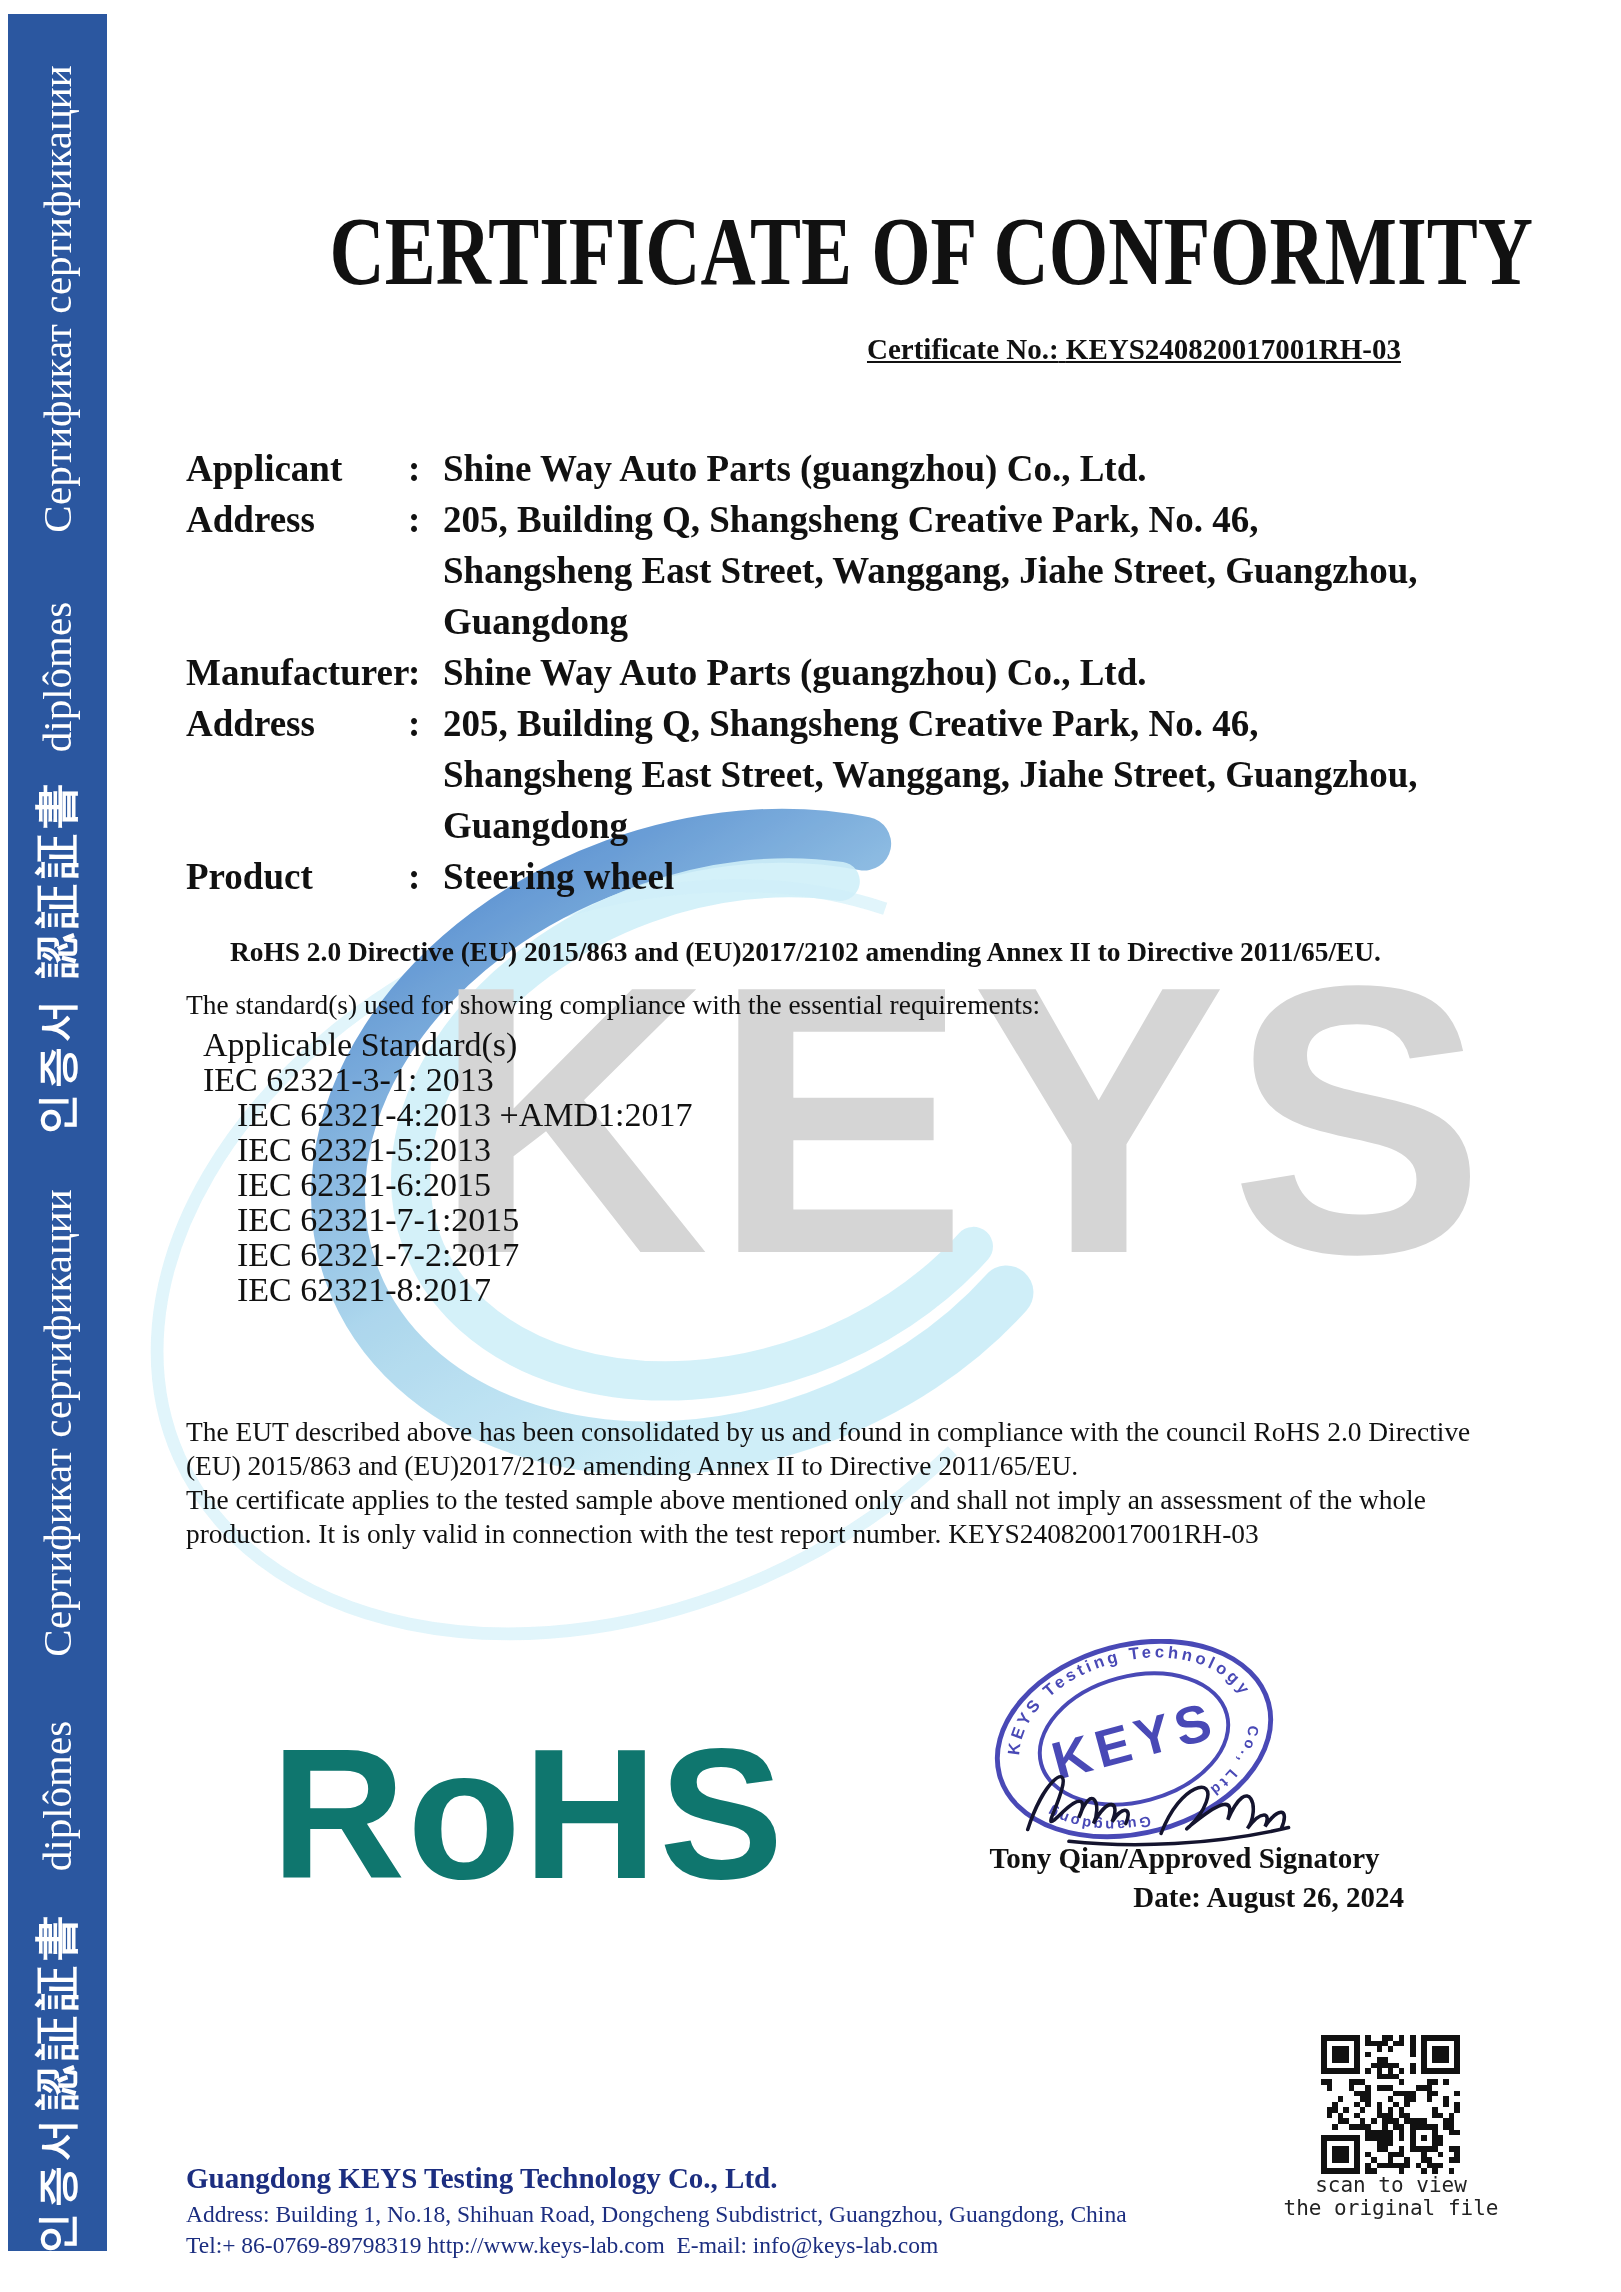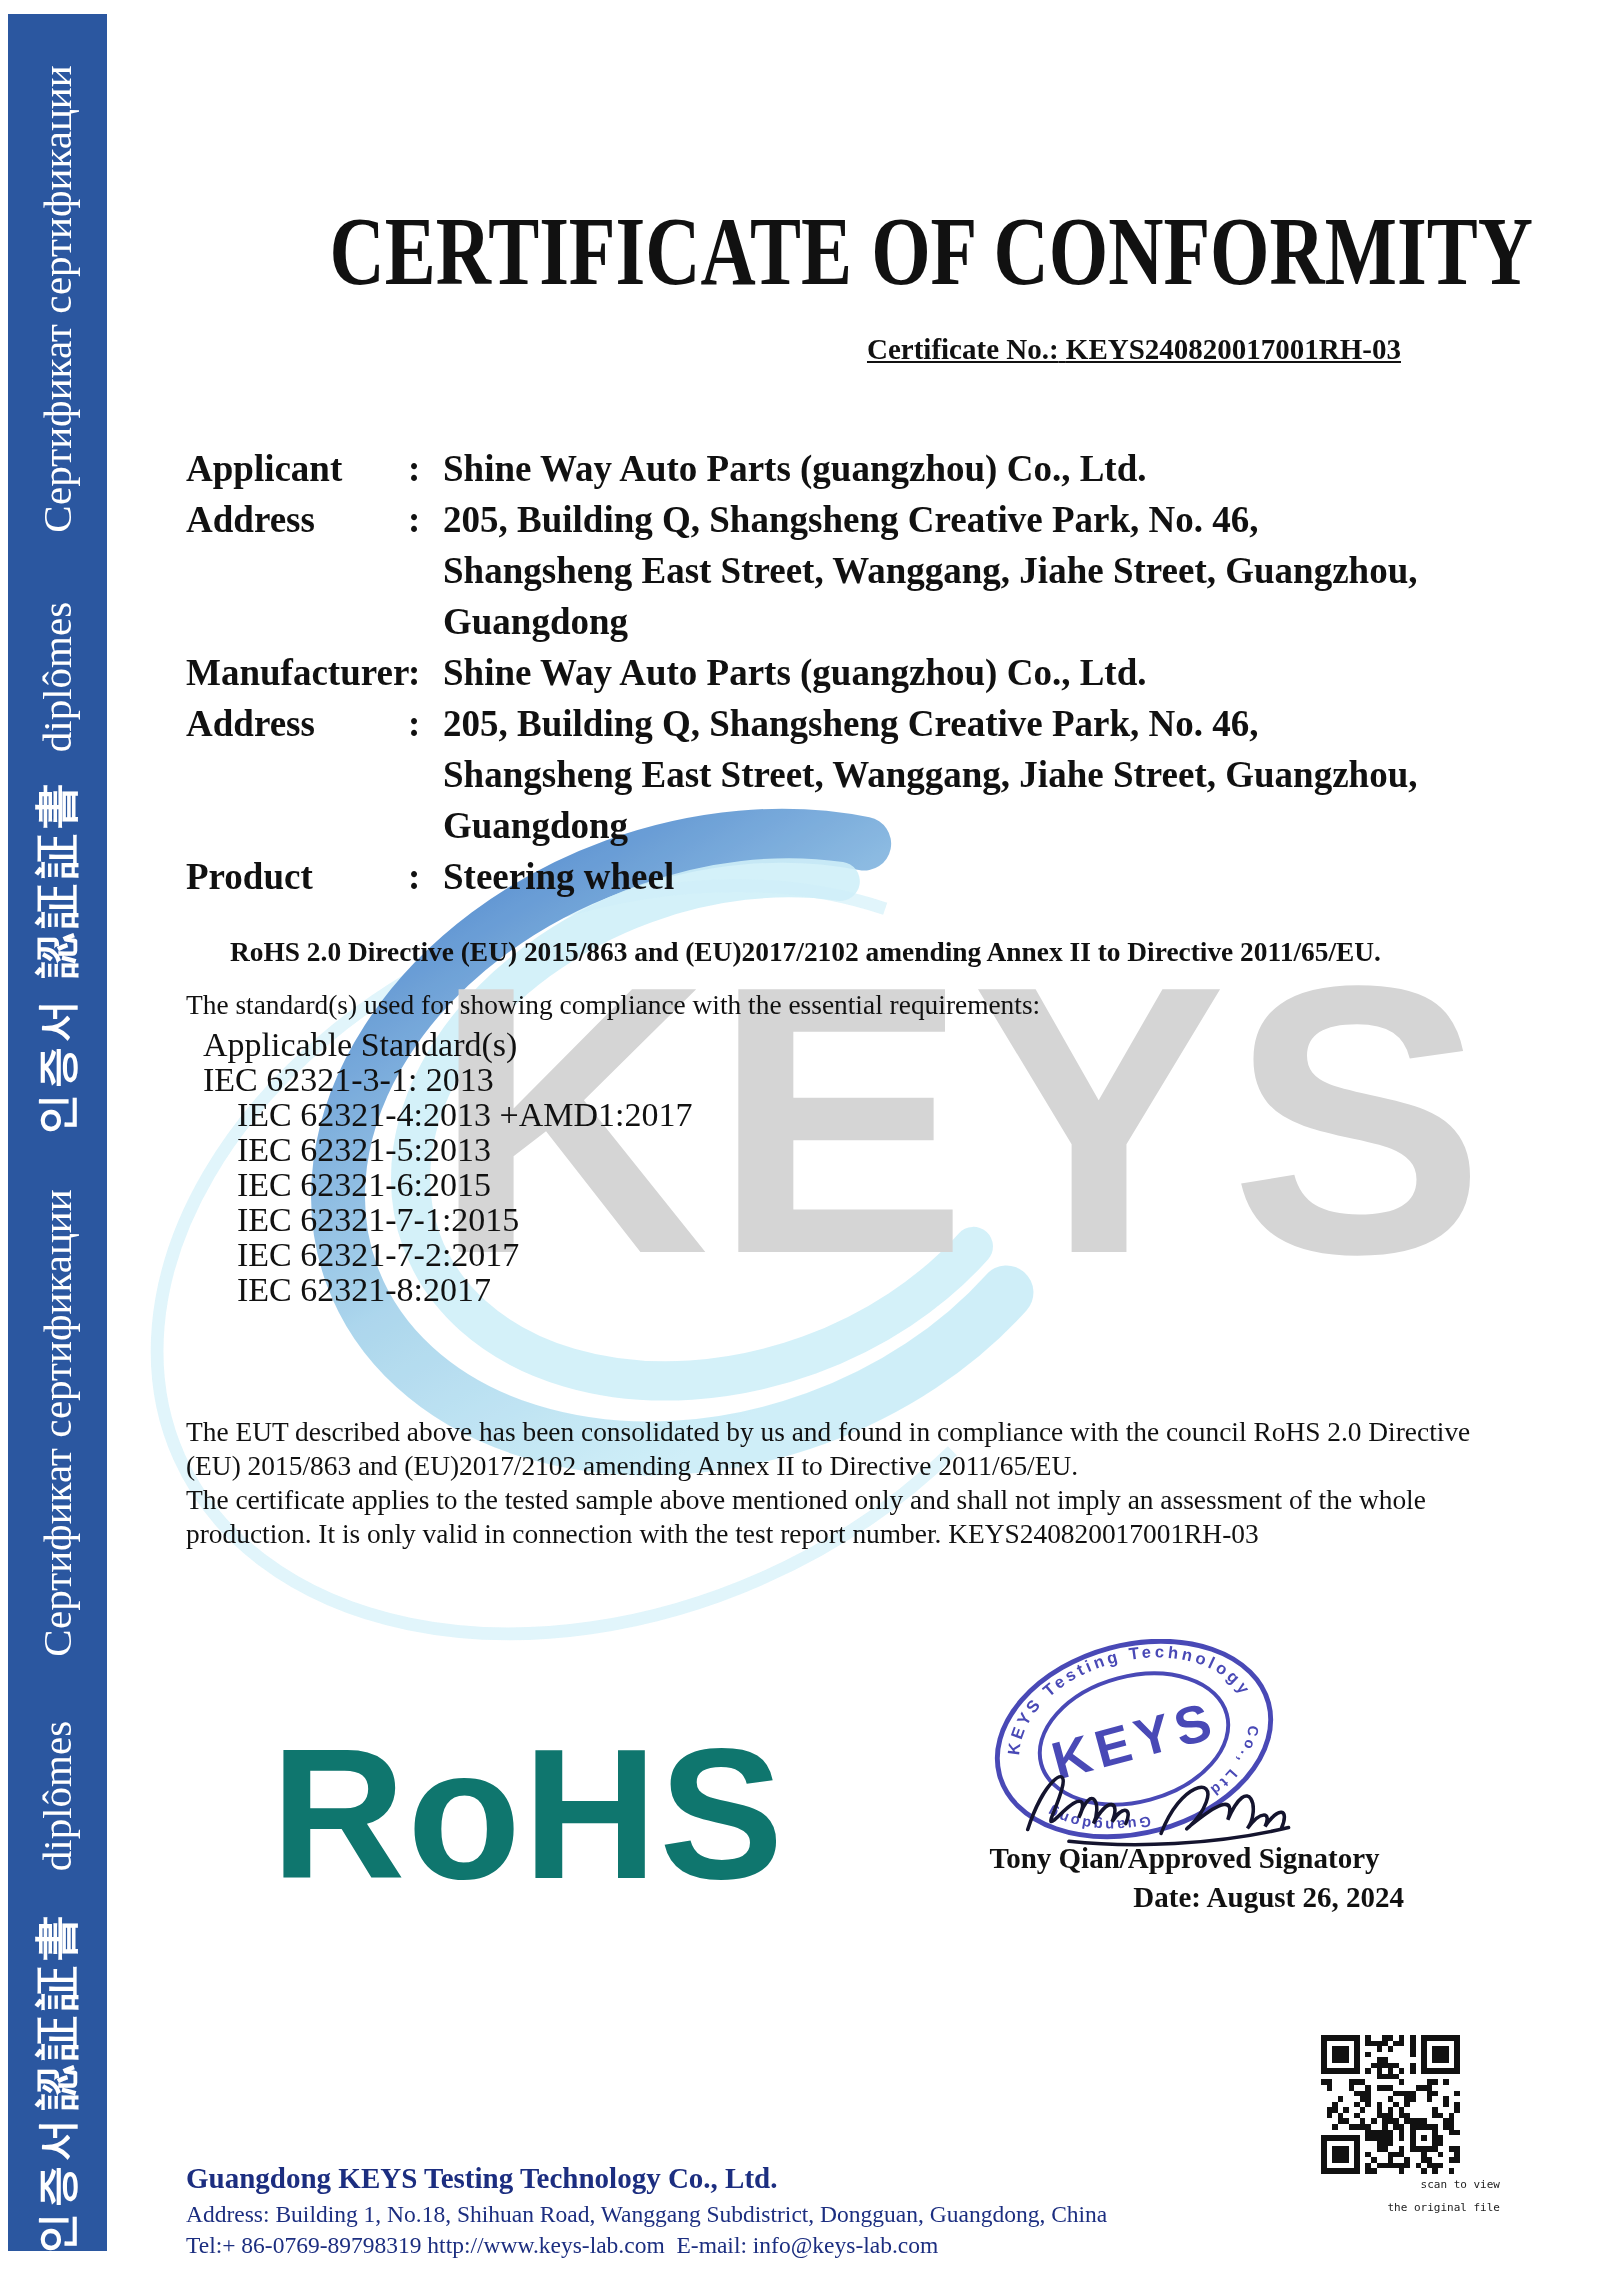--- a/index.html
+++ b/index.html
@@ -35,22 +35,22 @@
   .paragraphs{left:186px;top:1415px;width:1306px;font-size:27.4px;line-height:34px;}
   .paragraphs p{margin:0;}
   .rohs-logo{left:271px;top:1721px;font-family:"Liberation Sans",sans-serif;font-weight:bold;
     font-size:186px;line-height:1;letter-spacing:2px;color:#0f766e;}
   .stamp-svg{left:982px;top:1639px;}
   .signature-svg{left:1014px;top:1753px;z-index:3;}
   .approval{left:965px;top:1839px;width:439px;font-weight:bold;font-size:29px;line-height:39px;}
   .approval .sig-line{text-align:center;white-space:nowrap;}
   .approval .date-line{text-align:right;white-space:nowrap;}
   .qr-svg{left:1321px;top:2035px;}
-  .qr-caption{left:1282px;top:2174px;width:218px;text-align:right;
-    font-family:"DejaVu Sans Mono",monospace;font-size:11px;line-height:22.5px;color:#222;}
+  .qr-caption{left:1282px;top:2174px;width:218px;text-align:center;
+    font-family:"DejaVu Sans Mono",monospace;font-size:21px;line-height:22.5px;color:#222;}
   .footer{left:186px;top:2162px;width:1313px;color:var(--footer-navy,#1c2e80);}
   .footer .company{font-weight:bold;font-size:29px;line-height:33px;margin-bottom:3.9px;}
   .footer .line{font-size:23.5px;line-height:31px;white-space:pre;}
 </style>
 </head>
 <body>
 
 <div id="canvas">
 
   <svg class="bg-swoosh" viewBox="0 0 1654 2339">
@@ -481,18 +481,18 @@
         <rect x="23" y="24" width="1" height="1"></rect>
       </g>
   </svg>
   <div class="fg qr-caption">
     <div>scan to view</div>
     <div>the original file</div>
   </div>
 
   <div class="fg footer">
     <div class="company">Guangdong KEYS Testing Technology Co., Ltd.</div>
-    <div class="line">Address: Building 1, No.18, Shihuan Road, Wanggang Subdistrict, Dongguan, Guangdong, China</div>
+    <div class="line">Address: Building 1, No.18, Shihuan Road, Dongcheng Subdistrict, Guangzhou, Guangdong, China</div>
     <div class="line">Tel:+ 86-0769-89798319 http://www.keys-lab.com  E-mail: info@keys-lab.com</div>
   </div>
 
 </div>
 
 
 </body></html>

